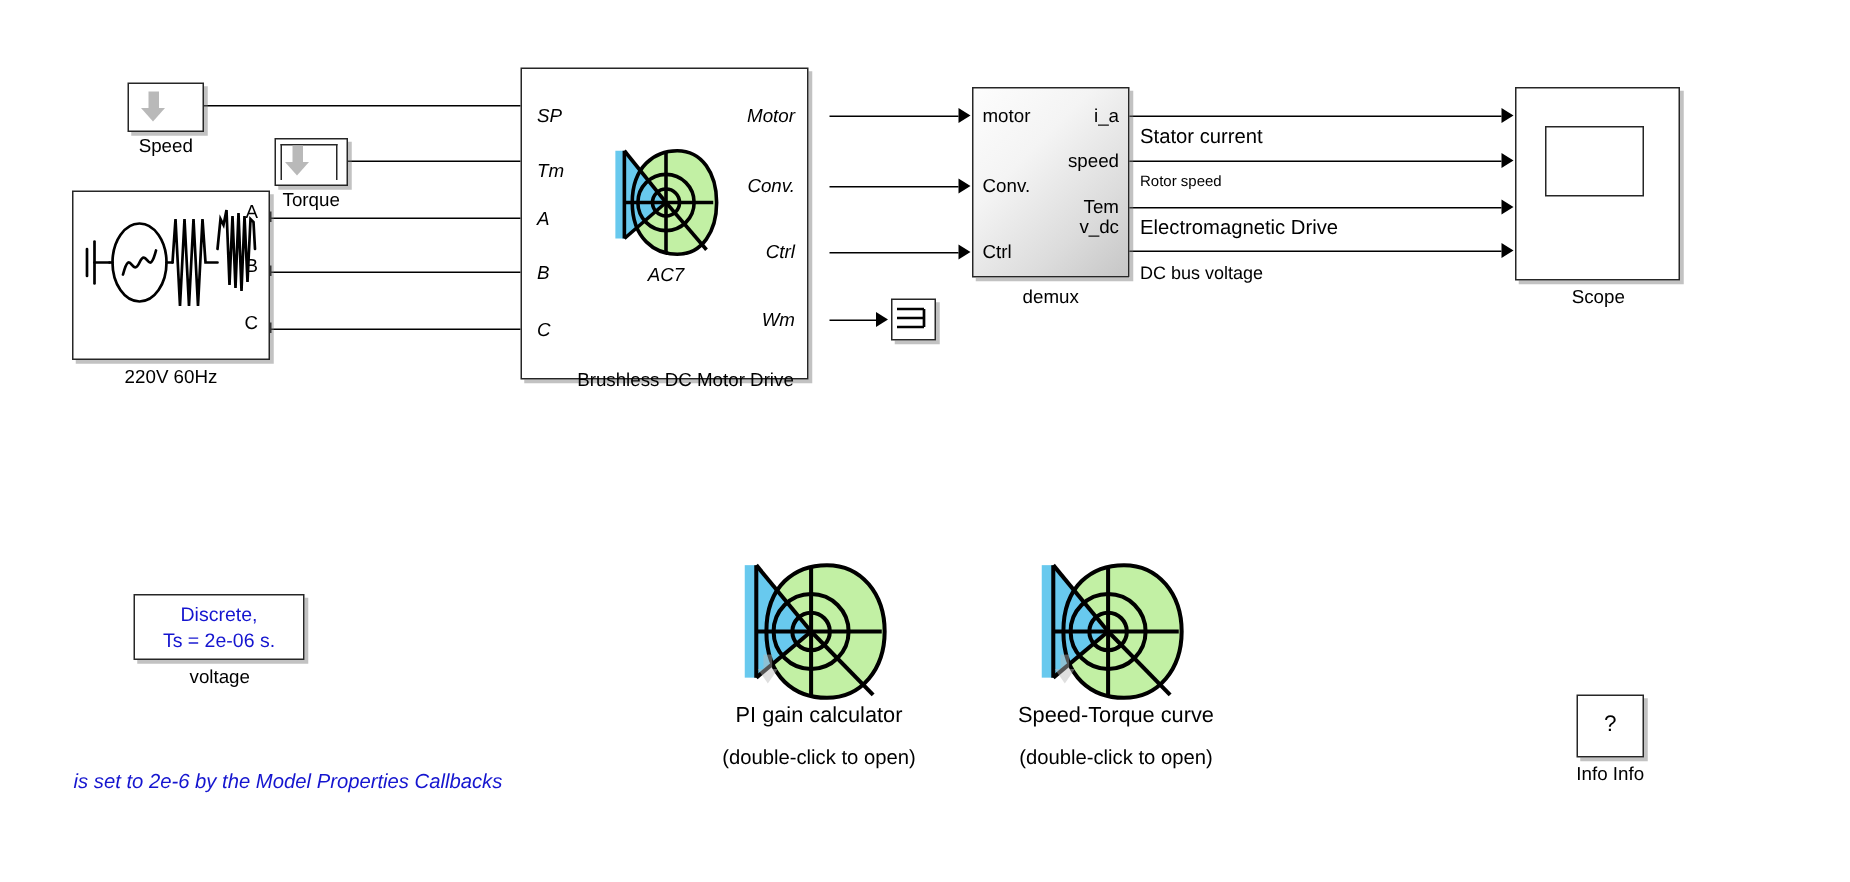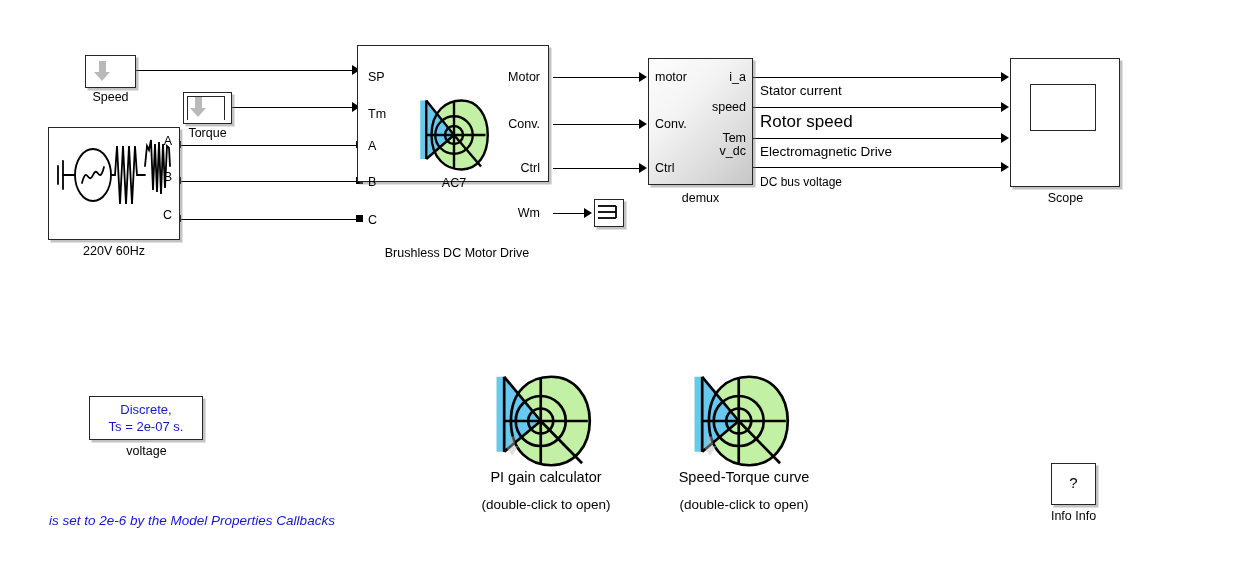--- a/index.html
+++ b/index.html
@@ -79,21 +79,21 @@
   <div class="h" style="left:753px;top:77px;width:248px;"></div>
   <div class="arw" style="left:1001px;top:72px;"></div>
   <div class="h" style="left:753px;top:107px;width:248px;"></div>
   <div class="arw" style="left:1001px;top:102px;"></div>
   <div class="h" style="left:753px;top:138px;width:248px;"></div>
   <div class="arw" style="left:1001px;top:133px;"></div>
   <div class="h" style="left:753px;top:167px;width:248px;"></div>
   <div class="arw" style="left:1001px;top:162px;"></div>
 
   <div class="lbl" style="left:760px;top:84px;font-size:13.5px;">Stator current</div>
-  <div class="lbl" style="left:760px;top:115px;font-size:17px;">Rotor speed</div>
+  <div class="lbl" style="left:760px;top:115px;font-size:10px;">Rotor speed</div>
   <div class="lbl" style="left:760px;top:145px;font-size:13.5px;">Electromagnetic Drive</div>
   <div class="lbl" style="left:760px;top:175px;font-size:12px;">DC bus voltage</div>
 
   <div class="blk" style="left:85px;top:55px;width:51px;height:33px;">
     <div class="garrow" style="left:8px;top:5px;width:17px;height:21px;">
       <div class="stem"></div>
         <div class="head"></div>
     </div>
   </div>
   <div class="lbl c" style="left:60px;top:90px;width:101px;">Speed</div>
@@ -127,21 +127,21 @@
           <path d="M96 38 L98 18 L100 22 L102 12 L104 62 L106 16 L108 64 L110 14 L112 66 L114 16 L116 60 L118 18 L120 20 L121 38"></path>
         </g>
       </svg>
     </div>
     <div class="port" style="right:7px;top:6px;">A</div>
     <div class="port" style="right:7px;top:42px;">B</div>
     <div class="port" style="right:7px;top:80px;">C</div>
   </div>
   <div class="lbl c" style="left:44px;top:244px;width:140px;">220V 60Hz</div>
 
-  <div class="blk" style="left:357px;top:45px;width:192px;height:137px;">
+  <div class="blk" style="left:347px;top:45px;width:192px;height:208px;font-style:italic;">
     <div class="port" style="left:10px;top:24px;">SP</div>
     <div class="port" style="left:10px;top:61px;">Tm</div>
     <div class="port" style="left:10px;top:93px;">A</div>
     <div class="port" style="left:10px;top:129px;">B</div>
     <div class="port" style="left:10px;top:167px;">C</div>
 
     <div class="port" style="right:8px;top:24px;">Motor</div>
     <div class="port" style="right:8px;top:71px;">Conv.</div>
     <div class="port" style="right:8px;top:115px;">Ctrl</div>
     <div class="port" style="right:8px;top:160px;">Wm</div>
@@ -196,21 +196,21 @@
     </div>
   </div>
 
   <div class="blk" style="left:1010px;top:58px;width:110px;height:129px;">
     <div class="scopescreen" style="left:19px;top:25px;width:64px;height:45px;"></div>
   </div>
   <div class="lbl c" style="left:1015px;top:191px;width:101px;">Scope</div>
 
   <div class="blk" style="left:89px;top:396px;width:114px;height:44px;">
     <div class="pgtext" style="left:0;top:4px;">Discrete,</div>
-    <div class="pgtext" style="left:0;top:21px;">Ts = 2e-07 s.</div>
+    <div class="pgtext" style="left:0;top:21px;">Ts = 2e-06 s.</div>
   </div>
   <div class="lbl c" style="left:96px;top:444px;width:101px;">voltage</div>
 
   <div class="bluetext" style="left:49px;top:511px;font-style:italic;">is set to 2e-6  by the Model Properties Callbacks</div>
 
   <div class="mach" style="left:489px;top:371px;">
     <div>
       <svg width="115" height="100" viewBox="0 0 110 104">
         <rect x="3" y="6" width="8" height="78" fill="#68c9ee"></rect>
         <path d="M18 52 C18 20 38 6 60 6 C84 6 100 26 100 52 C100 78 84 98 60 98 C38 98 18 84 18 52 Z" fill="#c2f0a4"></path>

